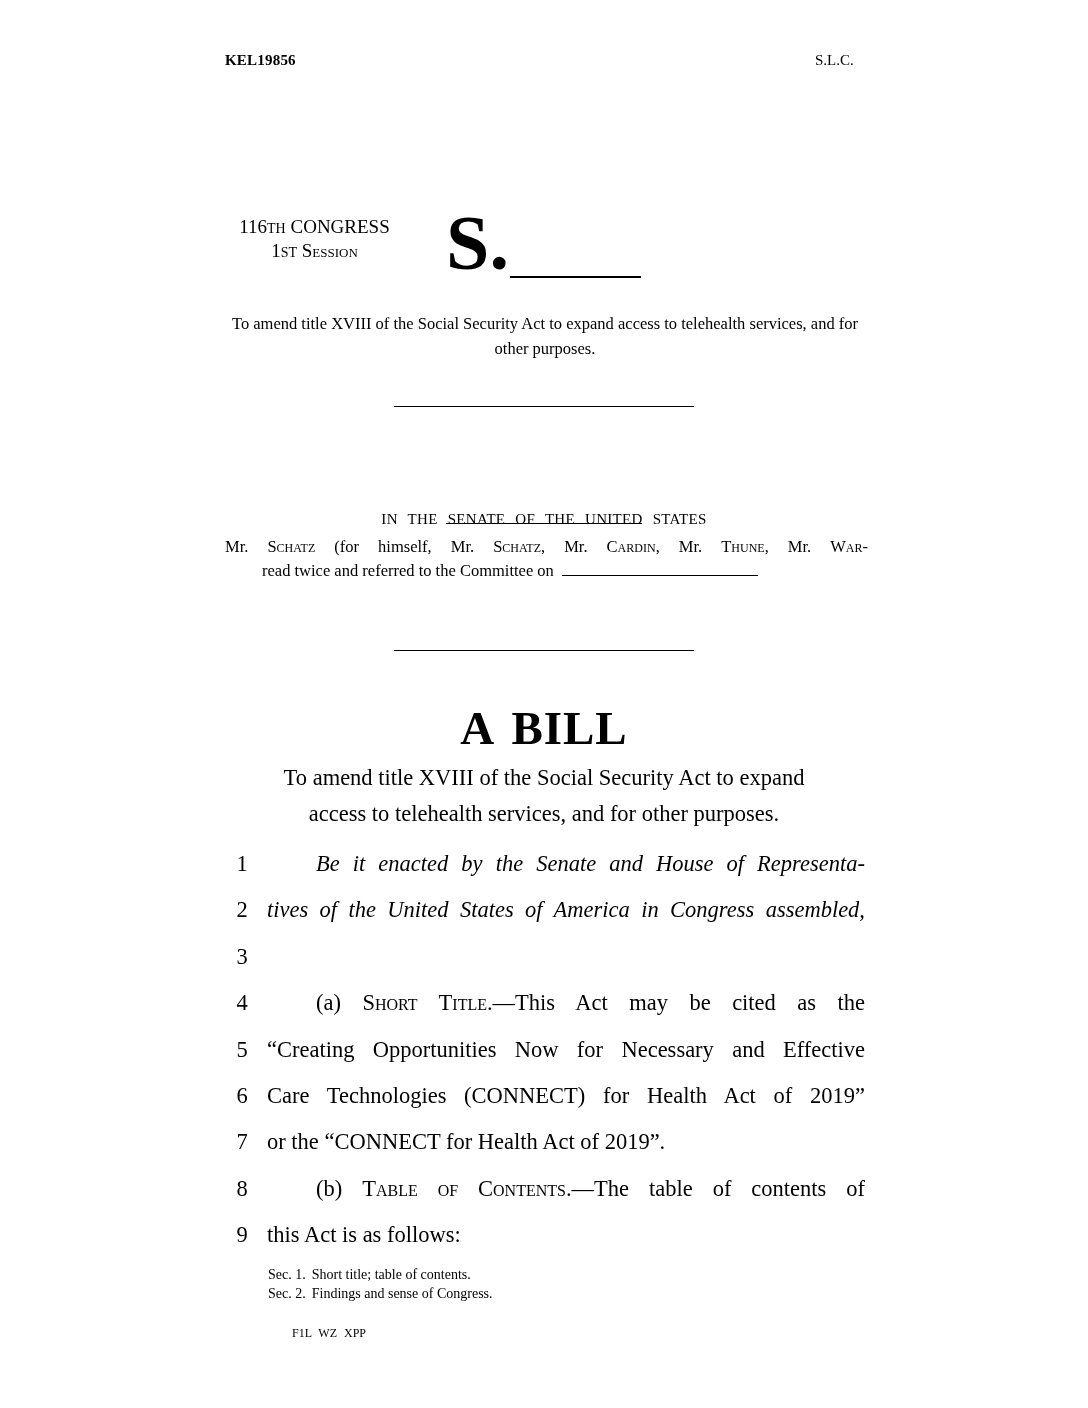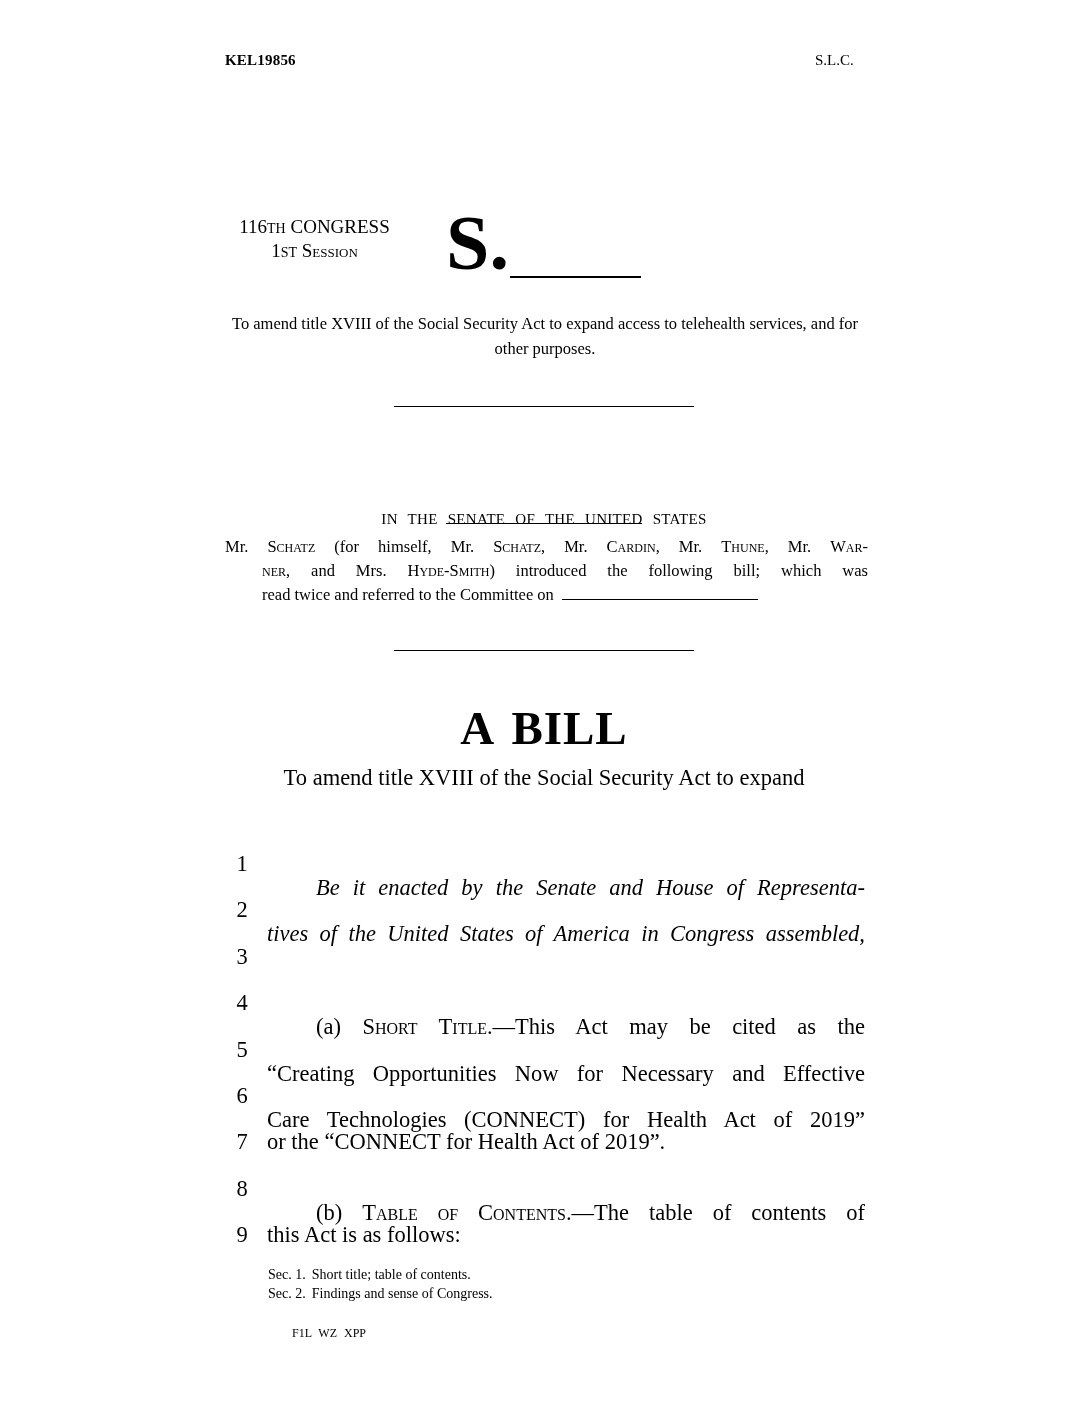--- a/index.html
+++ b/index.html
@@ -122,21 +122,20 @@
     .ltext {
       position: absolute;
       left: 35px; top: 0;
       width: 598px;
       white-space: nowrap;
     }
     .ltext.justify {
       text-align: justify;
       text-align-last: justify;
       white-space: normal;
-      margin-top: 24px;
     }
     .ltext.indent { padding-left: 49px; width: 549px; }
     .italic { font-style: italic; }
     .section-head {
       font-weight: bold;
       font-size: 16px;
       letter-spacing: 0.1px;
     }
     .sc { font-variant: small-caps; }
     .toc {
@@ -173,30 +172,30 @@
 <div class="abs purpose-small">To amend title XVIII of the Social Security Act to expand access to telehealth services, and for other purposes.</div>
 
 <div class="abs rule rule1"></div>
 
 <div class="abs senate">IN THE SENATE OF THE UNITED STATES</div>
 
 <div class="abs rule rule2"></div>
 
 <div class="abs sponsors">
   <p class="l1"><span>Mr. </span><span class="sc">Schatz</span><span> (for himself, Mr. </span><span class="sc">Schatz</span><span>, Mr. </span><span class="sc">Cardin</span><span>, Mr. </span><span class="sc">Thune</span><span>, Mr. </span><span class="sc">War-</span></p>
-  <p class="indent l1"><span class="sc">ner</span><span>, and Mrs. </span><span class="sc">Hyde-Smith</span><span>) introduced the following bill; which was</span></p>
   <p class="indent"><span>read twice and referred to the Committee on</span><span class="committee-blank"></span></p>
 </div>
 
 <div class="abs rule rule3"></div>
 
 <div class="abs a-bill">A BILL</div>
 
 <div class="abs purpose-big">
   <div>To amend title XVIII of the Social Security Act to expand</div>
+  <div>access to telehealth services, and for other purposes.</div>
 </div>
 
 <div class="abs lines">
   <div class="line">
     <span class="lnum">1</span>
     <span class="ltext indent italic justify">Be it enacted by the Senate and House of Representa-</span>
   </div>
   <div class="line">
     <span class="lnum">2</span>
     <span class="ltext italic justify">tives of the United States of America in Congress assembled,</span>

